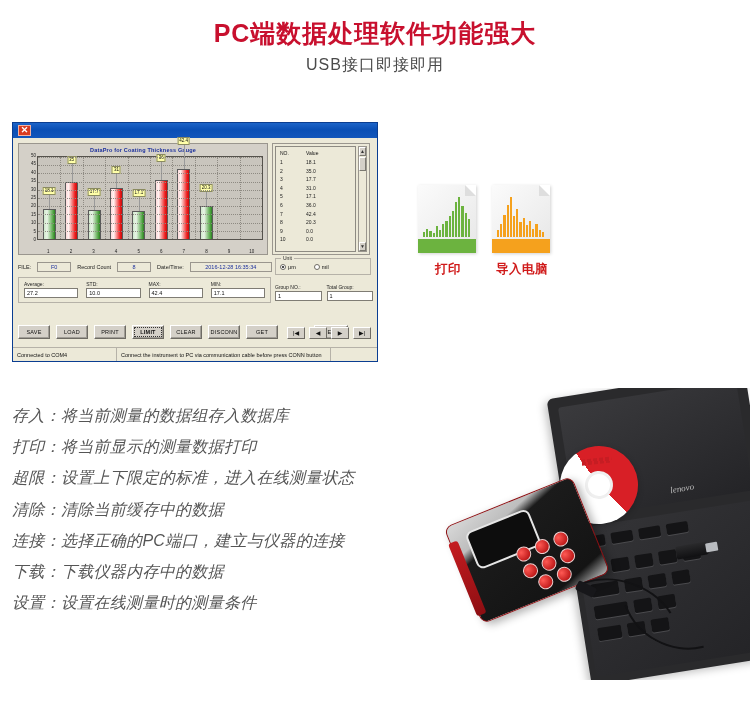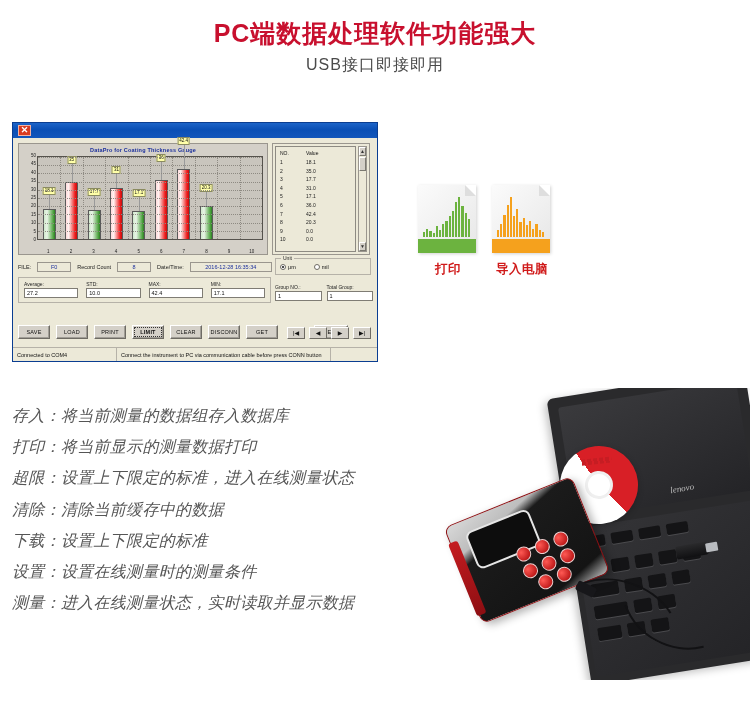--- a/index.html
+++ b/index.html
@@ -679,23 +679,23 @@
       </div>
       <div class="icon-label">导入电脑</div>
     </div>
   </div>
 
 <div class="desc" id="desc-list">
     <div class="desc-line">存入：将当前测量的数据组存入数据库</div>
     <div class="desc-line">打印：将当前显示的测量数据打印</div>
     <div class="desc-line">超限：设置上下限定的标准，进入在线测量状态</div>
     <div class="desc-line">清除：清除当前缓存中的数据</div>
-    <div class="desc-line">下载：设置上下限定的标准</div>
+    <div class="desc-line">连接：选择正确的PC端口，建立与仪器的连接</div>
+    <div class="desc-line">下载：下载仪器内存中的数据</div>
     <div class="desc-line">设置：设置在线测量时的测量条件</div>
-    <div class="desc-line">测量：进入在线测量状态，实时读取并显示数据</div>
   </div>
 
 <div class="photo">
   <div class="laptop">
     <div class="laptop-screen"></div>
     <div class="laptop-brand">lenovo</div>
     <div class="laptop-deck">
       <div class="key" style="left:8px;top:10px;width:22px;height:11px;"></div>
       <div class="key" style="left:36px;top:10px;width:22px;height:11px;"></div>
       <div class="key" style="left:64px;top:10px;width:22px;height:11px;"></div>

